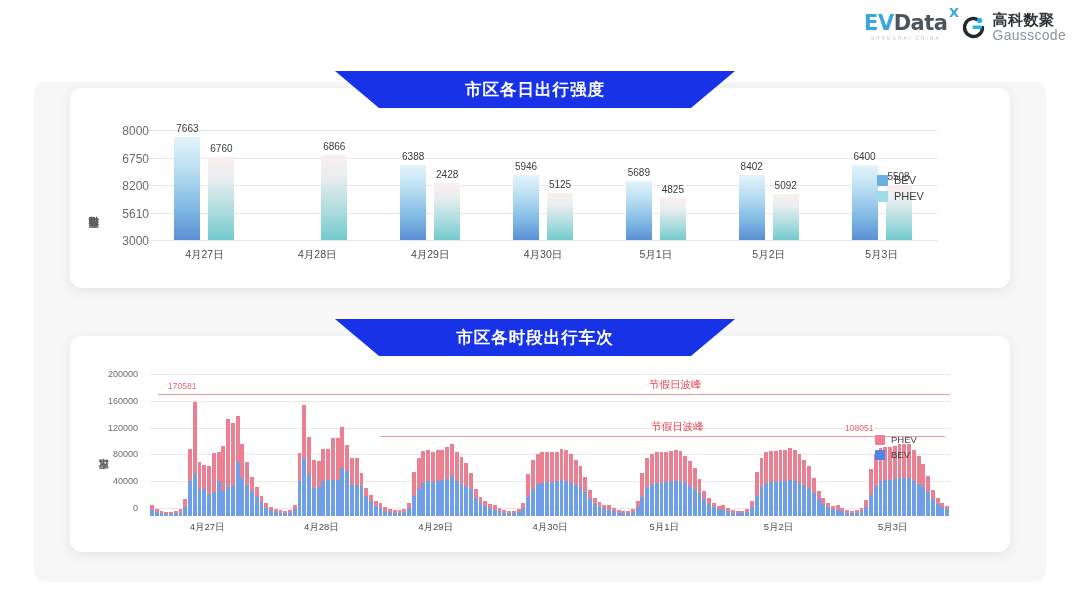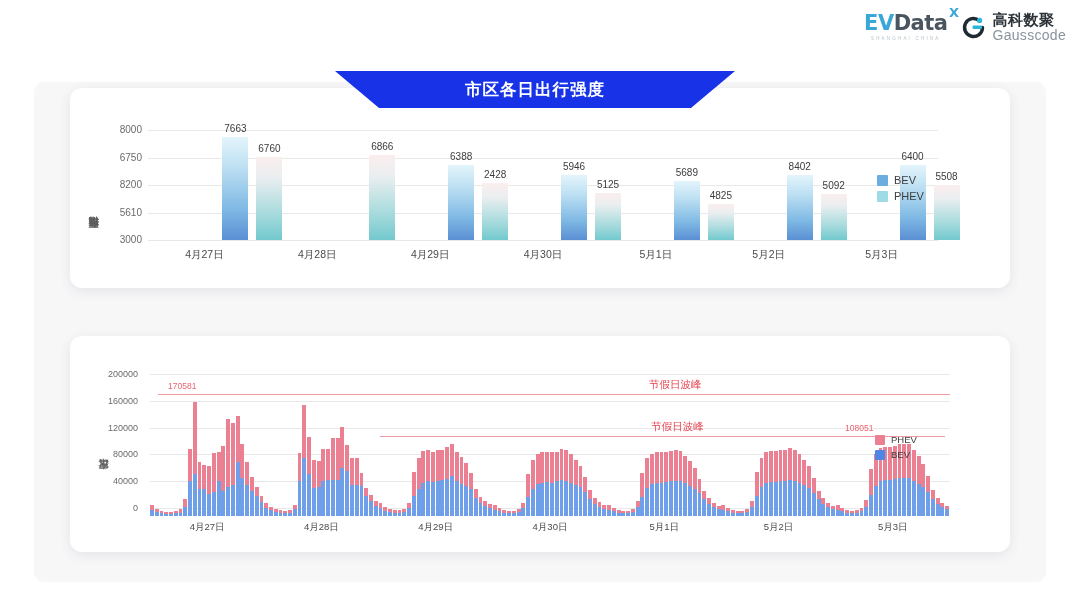--- a/index.html
+++ b/index.html
@@ -58,27 +58,27 @@
     position:absolute; writing-mode:vertical-rl; transform:rotate(180deg);
     color:#5e5e5e; white-space:nowrap;
   }
   .ytick { position:absolute; text-align:right; color:#6b6b6b; }
   .gridline { position:absolute; height:1px; background:#e8e8e8; }
   .xtick { position:absolute; text-align:center; color:#4a4a4a; }
 
   
   #chart1 { left:88px; top:112px; width:900px; height:160px; }
   #c1-plot { position:absolute; left:60px; top:18px; width:790px; height:110px; }
-  #chart1 .ytick { font-size:10px; width:42px; left:12px; }
+  #chart1 .ytick { font-size:12px; width:42px; left:19px; }
   #chart1 .gridline { left:60px; width:790px; }
   #chart1 .ylabel { font-size:10.5px; left:-2px; top:16px; height:108px; }
   #chart1 .xtick { font-size:10.5px; top:136px; width:120px; }
 
   .bargroup { position:absolute; bottom:0; height:110px; }
-  .bar { position:absolute; bottom:0; width:26px;margin-left:48px; }
+  .bar { position:absolute; bottom:0; width:26px; }
   .bar.bev  { left:0;  background:linear-gradient(180deg,#e3f4fb 0%,#bfe1f3 28%,#7fb9e4 70%,#5a8fd4 100%); }
   .bar.phev { left:34px; background:linear-gradient(180deg,#fbeeee 0%,#eaeef0 25%,#a8dbdd 68%,#72c9ce 100%); }
   .barval { position:absolute; top:-14px; width:46px; text-align:center; font-size:10px; color:#3c3c3c; }
   .bar.bev .barval { left:-10px; }
   .bar.phev .barval { left:-10px; }
 
   .legend1 { position:absolute; left:877px; top:172px; font-size:11px; color:#3d3d3d; }
   .legend1 .row { display:flex; align-items:center; gap:6px; height:16px; }
   .legend1 .sw { width:11px; height:11px; border-radius:1px; }
   .sw-bev1 { background:#6aaee0; }
@@ -177,21 +177,21 @@
             <div class="barval">5946</div>
           </div>
           <div class="bar phev" style="height: 46.75px;">
             <div class="barval">5125</div>
           </div>
         </div>
         <div class="bargroup" style="left: 477.857px; width: 60px;">
           <div class="bar bev" style="height: 59.158px;">
             <div class="barval">5689</div>
           </div>
-          <div class="bar phev" style="height: 36px;">
+          <div class="bar phev" style="height: 42px;">
             <div class="barval">4825</div>
           </div>
         </div>
         <div class="bargroup" style="left: 590.714px; width: 60px;">
           <div class="bar bev" style="height: 65.406px;">
             <div class="barval">8402</div>
           </div>
           <div class="bar phev" style="height: 46.024px;">
             <div class="barval">5092</div>
           </div>
@@ -221,20 +221,21 @@
       <span class="sw sw-bev1"></span>
       <span>BEV</span>
     </div>
     <div class="row">
       <span class="sw sw-phev1"></span>
       <span>PHEV</span>
     </div>
   </div>
 
   <div class="card" id="card2"></div>
+  <div class="banner" id="banner2">市区各时段出行车次</div>
 
   <div class="chart" id="chart2">
     <div class="ylabel">出行车次</div>
     <div id="c2-axis">
         <div class="gridline" style="top: 142px;"></div>
         <div class="ytick" style="top: 137px;">0</div>
         <div class="gridline" style="top: 115.2px;"></div>
         <div class="ytick" style="top: 110.2px;">40000</div>
         <div class="gridline" style="top: 88.4px;"></div>
         <div class="ytick" style="top: 83.4px;">80000</div>

